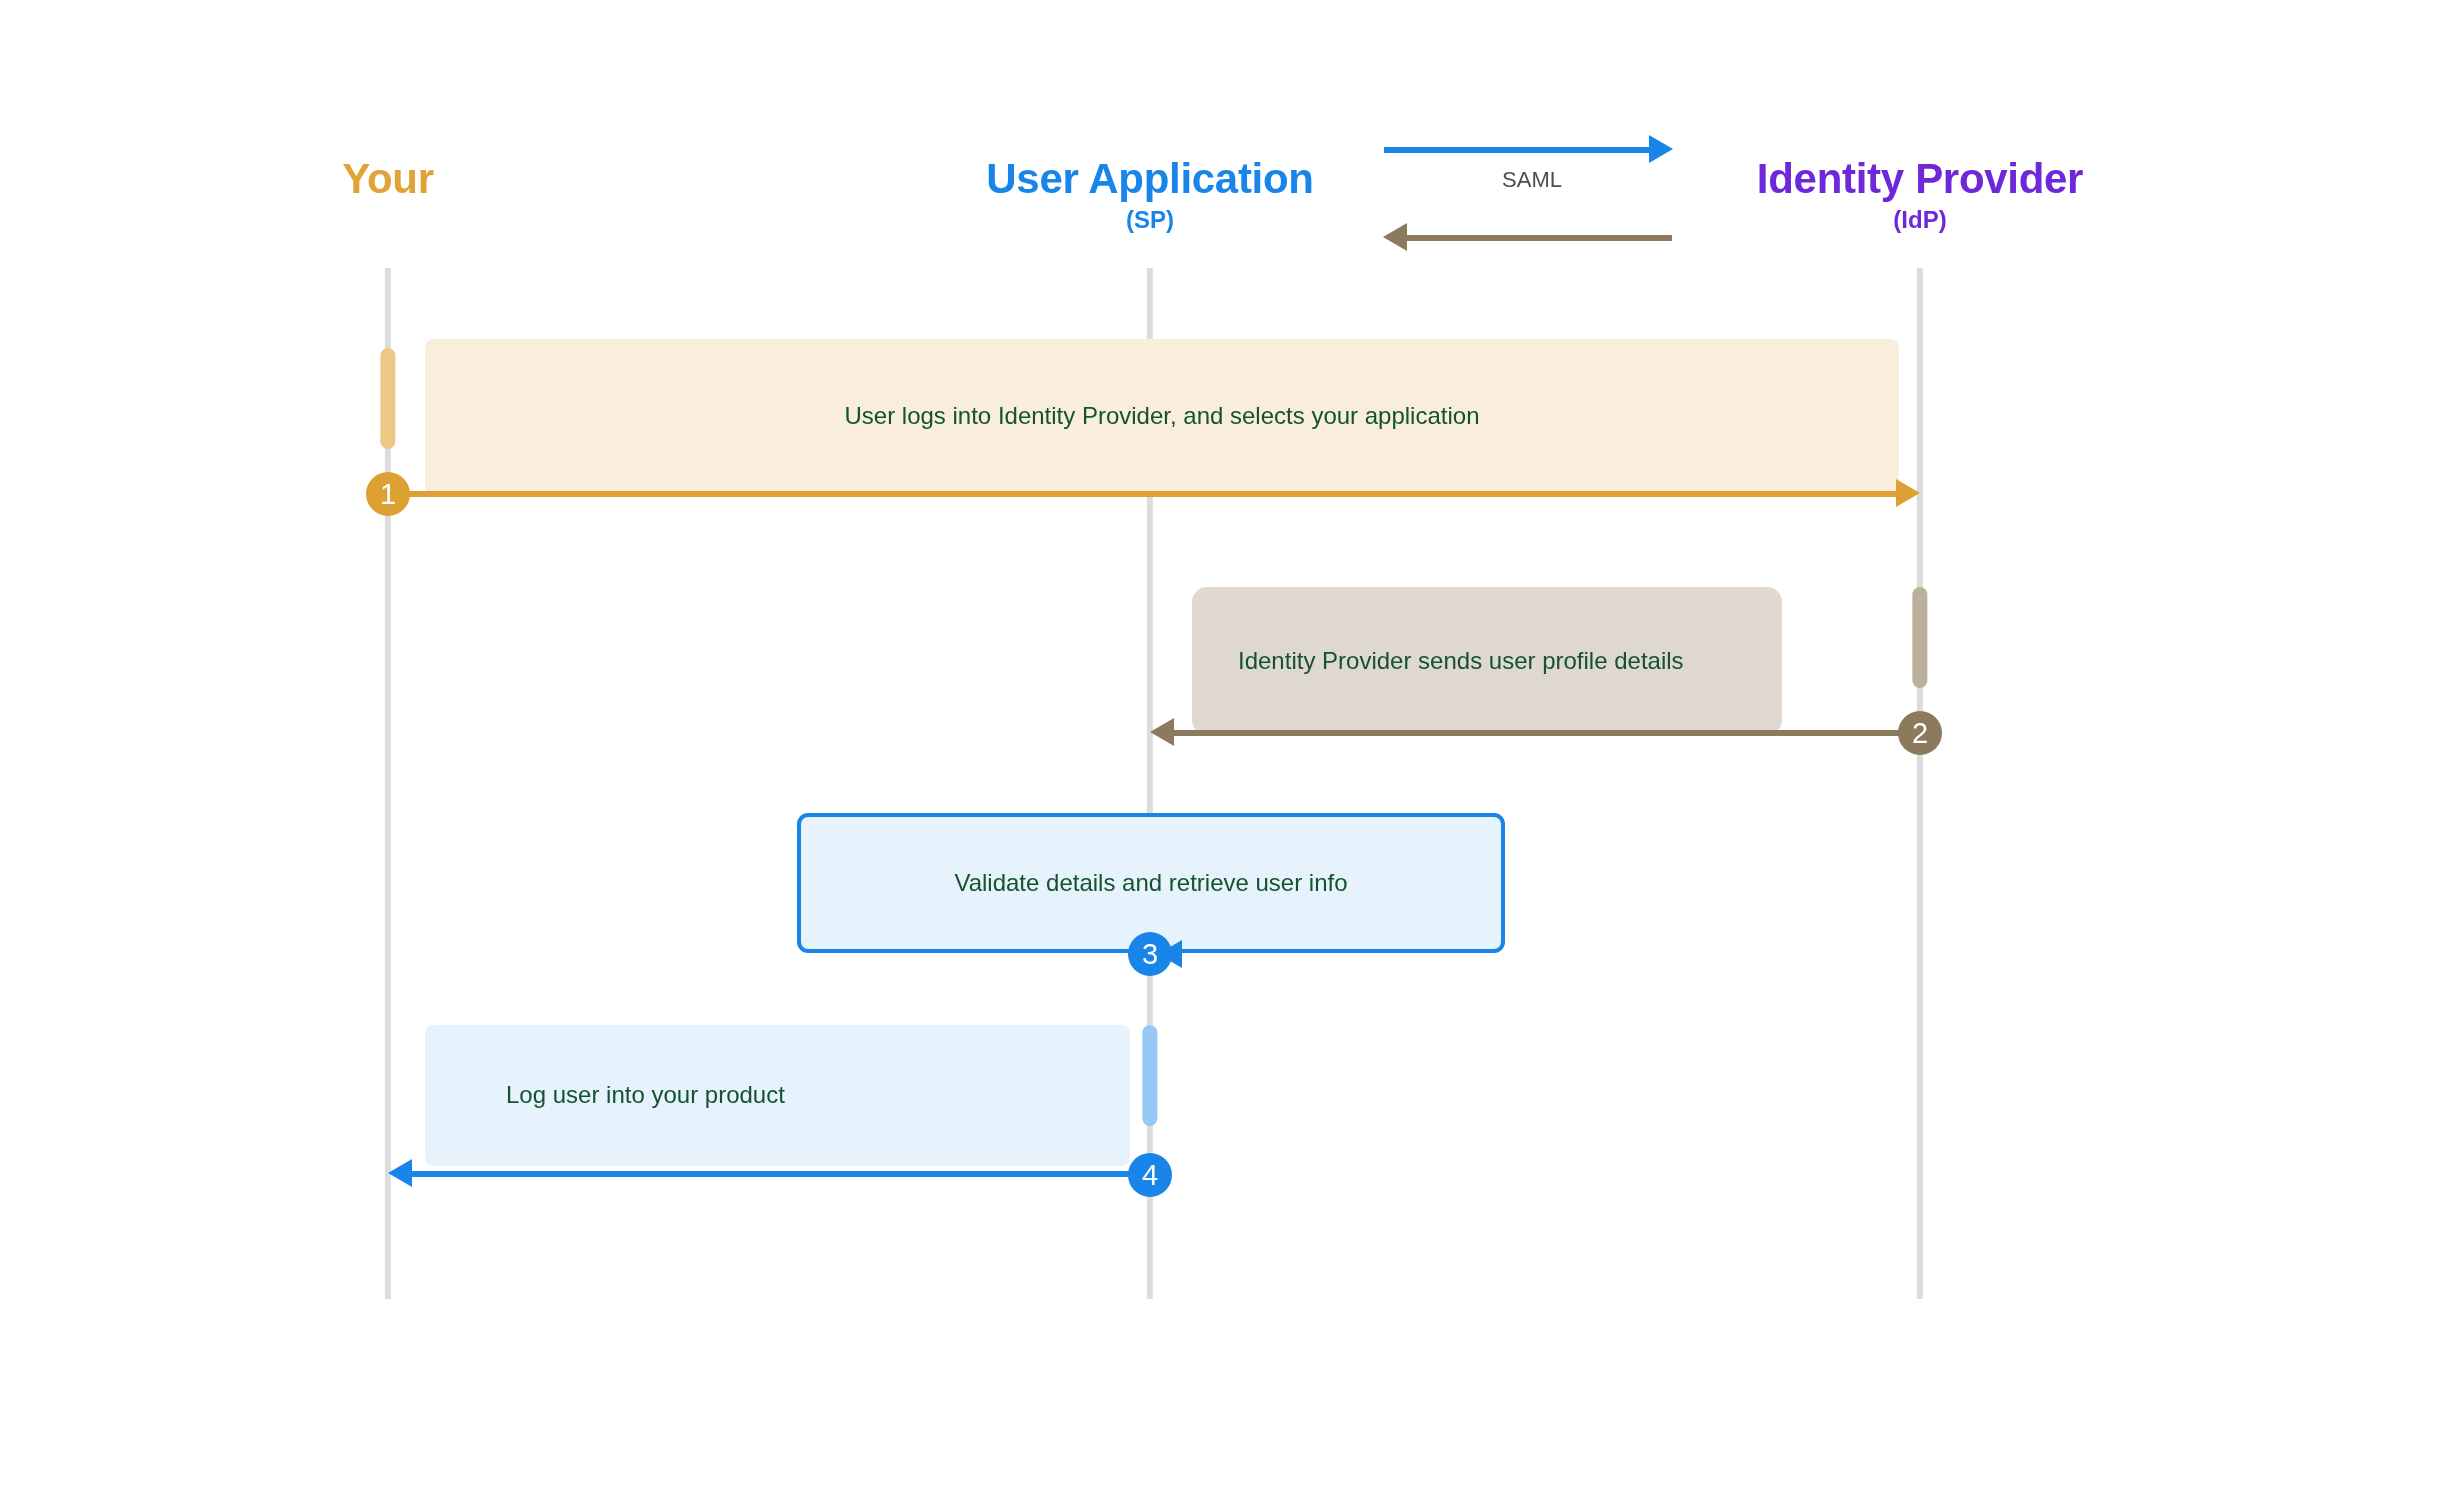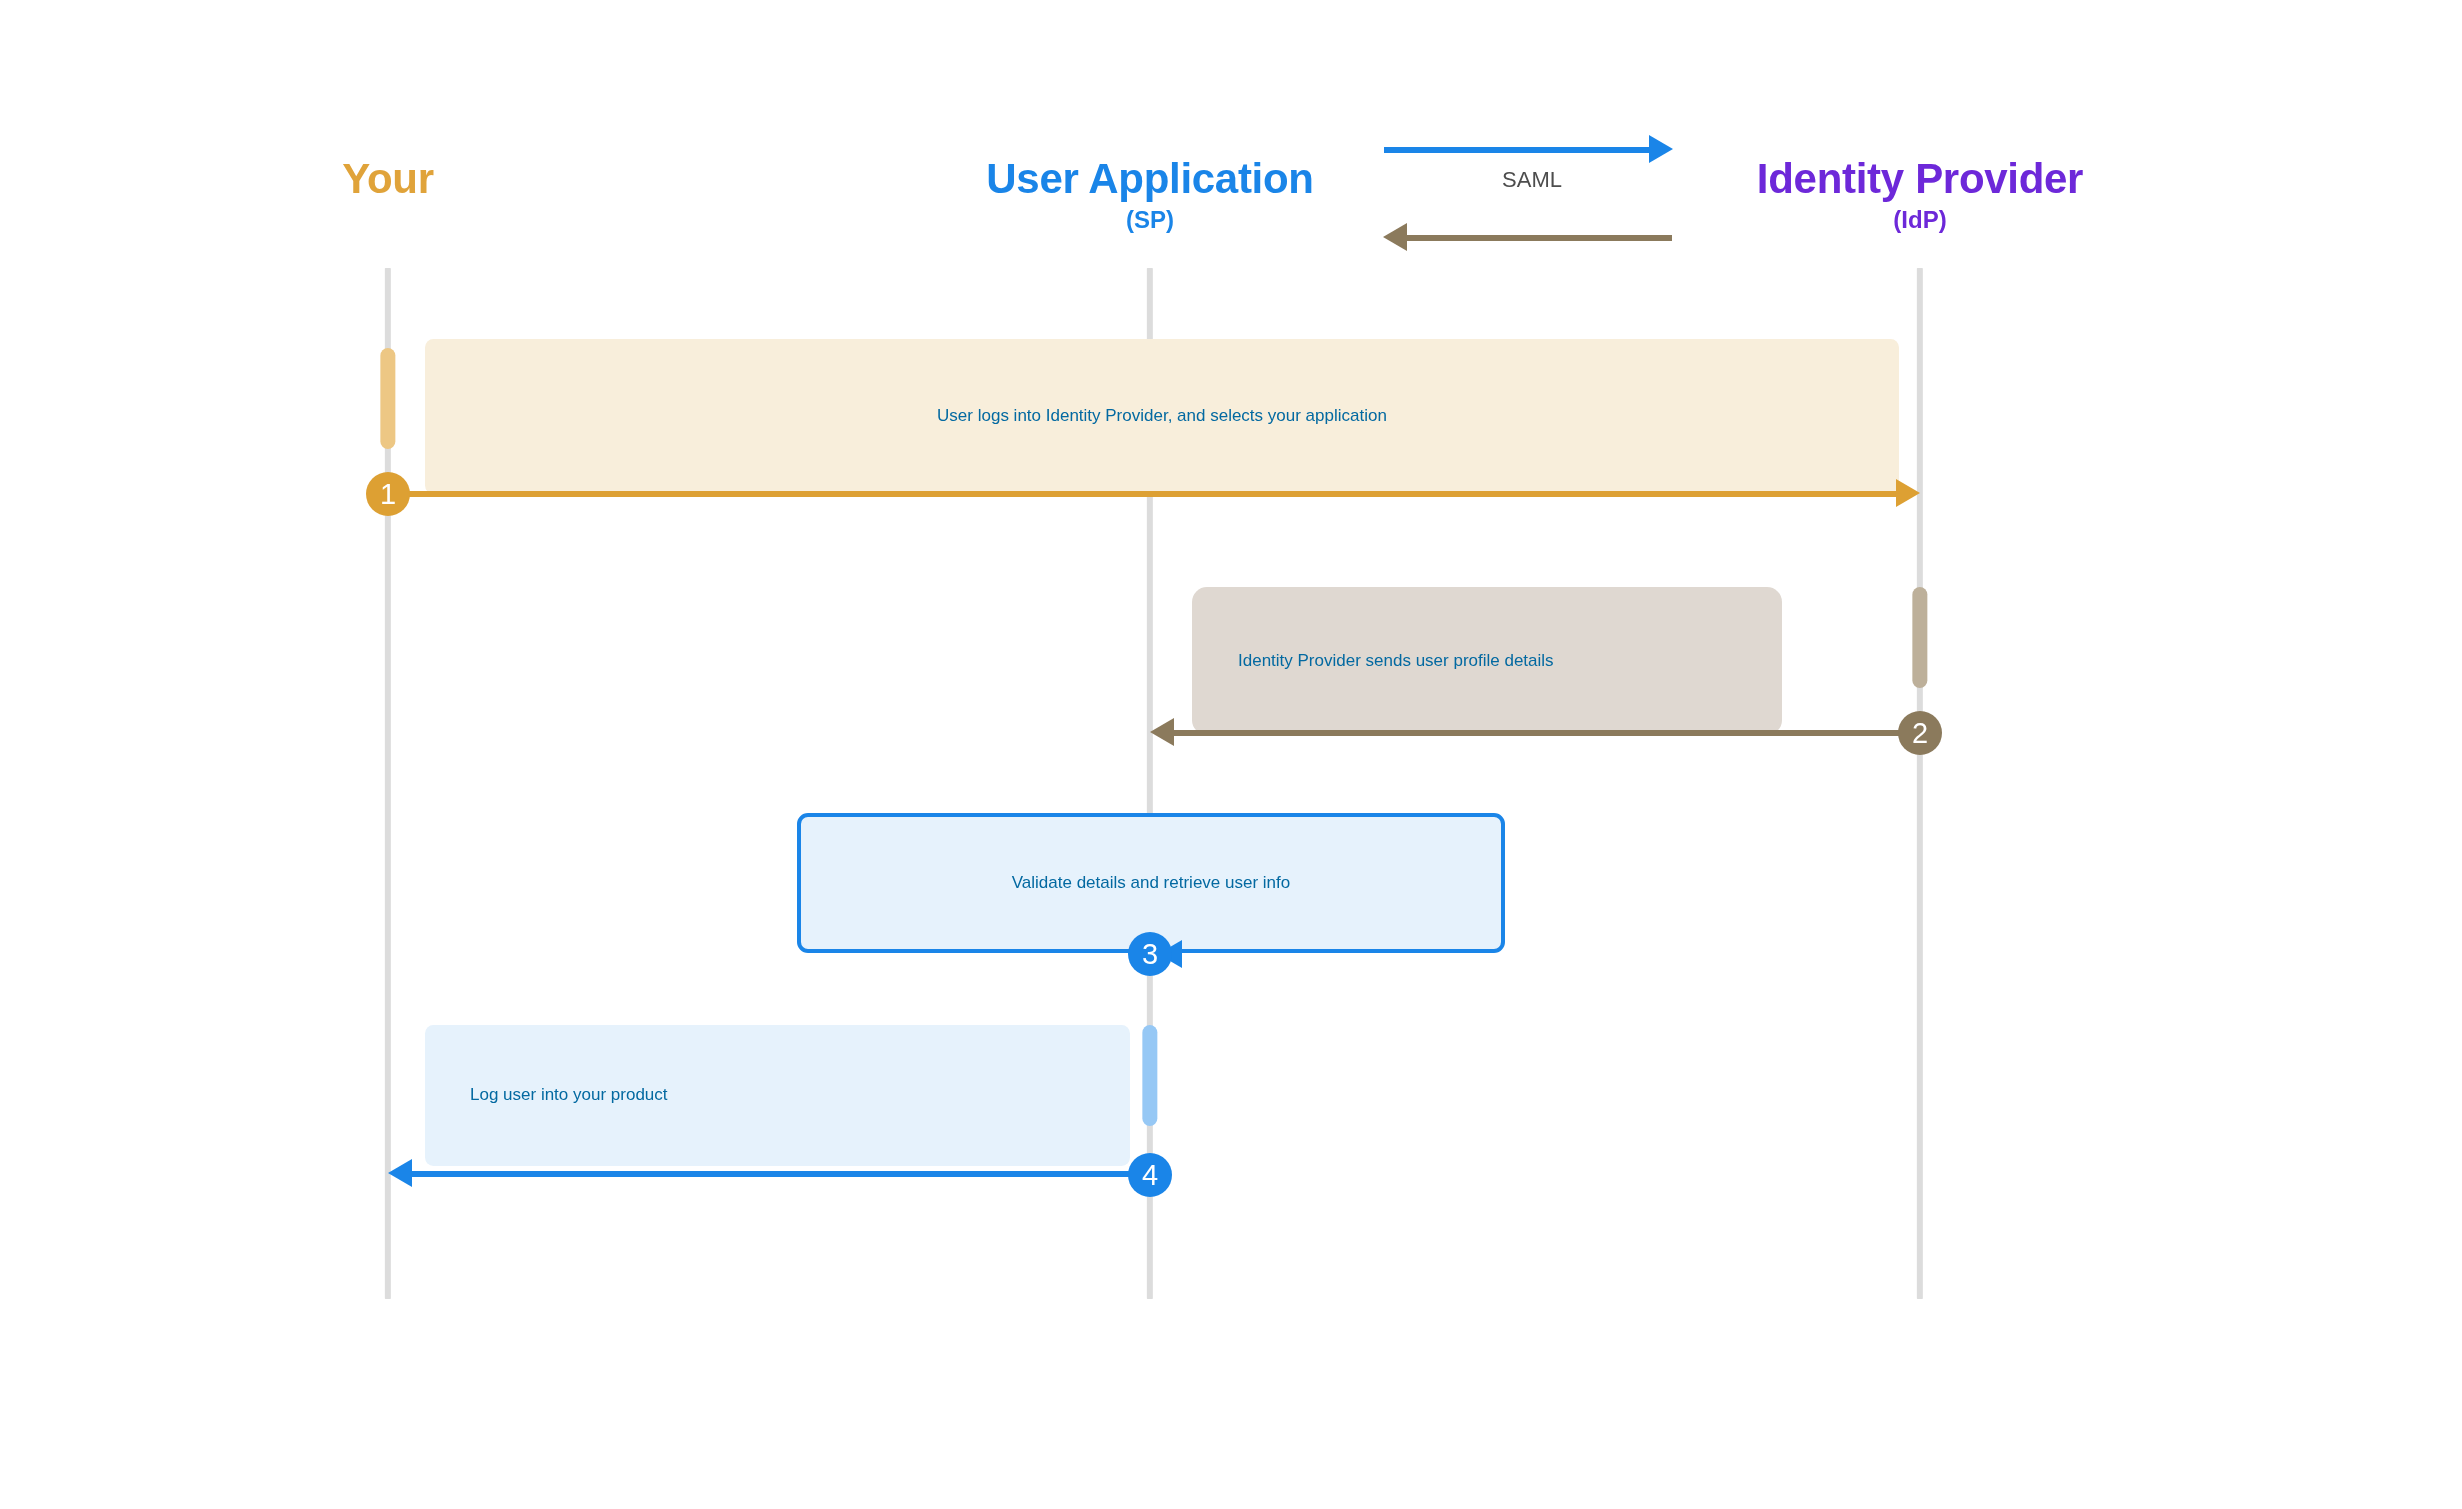--- a/index.html
+++ b/index.html
@@ -72,22 +72,22 @@
   }
   .band-user { background: #f8eedb; }
   .band-idp  { background: #dfd8d1; }
   .band-sp   { background: #e6f2fc; }
   .band-self {
     background: #e6f2fc;
     border: 4.9px solid #1a85e8;
     border-radius: 11px;
   }
   .band-text {
-    font-size: 17px;
-    color: #0369a1;
+    font-size: 24px;
+    color: #14532d;
     line-height: 1.45;
     width: 100%;
     box-sizing: border-box;
   }
   .txt-center { text-align: center; }
   .txt-left   { text-align: left; }
 
   
   .arrow-line {
     position: absolute;
@@ -196,21 +196,21 @@
     <div class="band-text txt-center" style="padding:0 19px;">Validate details and retrieve user info</div>
   </div>
 
   <div class="arrow-head ah-left ar-sp-h" style="left:1158px; top:940px;"></div>
 
   <div class="step-circle sc-sp" style="left:1150px; top:954px; width:44px; height:44px;">3</div>
 
   <div class="activation act-sp" style="left:1150px; top:1025px; height:101px;"></div>
 
   <div class="band band-sp" style="left:425px; top:1025px; width:705px; height:141px;">
-    <div class="band-text txt-left" style="padding:0 45px;">Log user into your product</div>
+    <div class="band-text txt-left" style="padding:0 45px;margin-left:36px;">Log user into your product</div>
   </div>
 
   <div class="arrow-line ar-sp" style="left:412px; top:1171px; width:739px;"></div>
   <div class="arrow-head ah-left ar-sp-h" style="left:388px; top:1159px;"></div>
 
   <div class="step-circle sc-sp" style="left:1150px; top:1175px; width:44px; height:44px;">4</div>
 
 </div>
 
 

